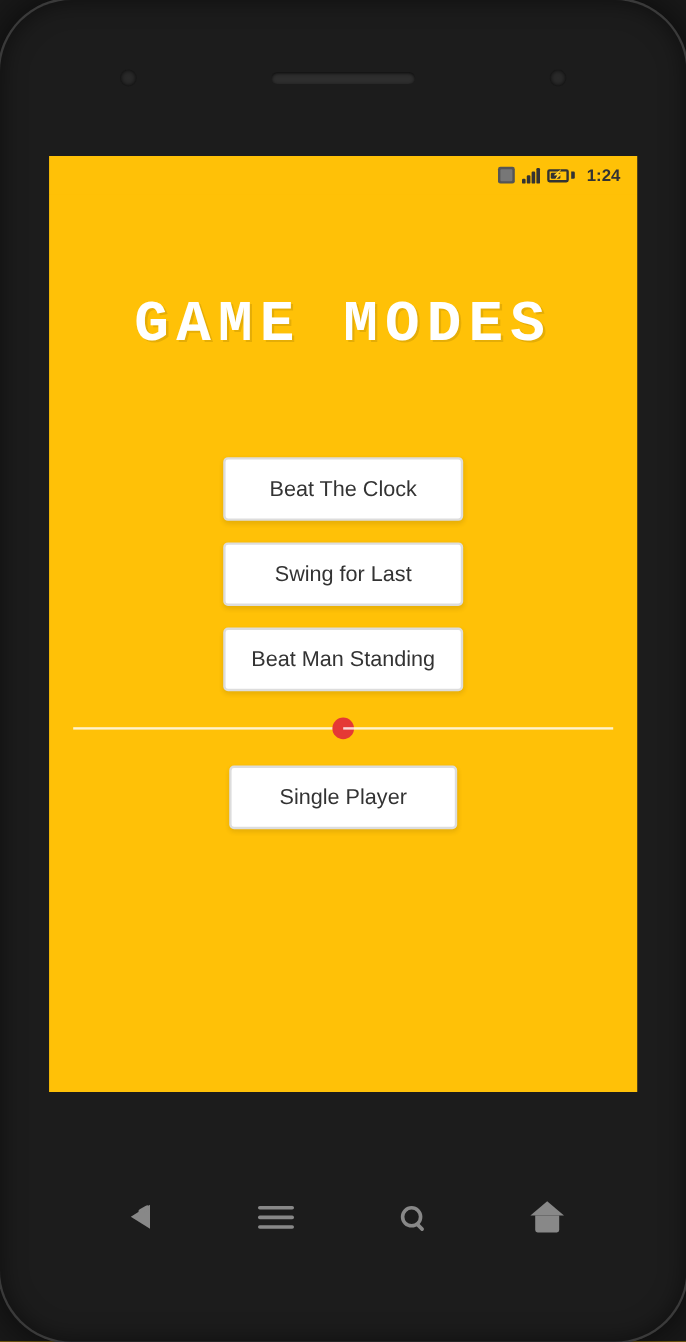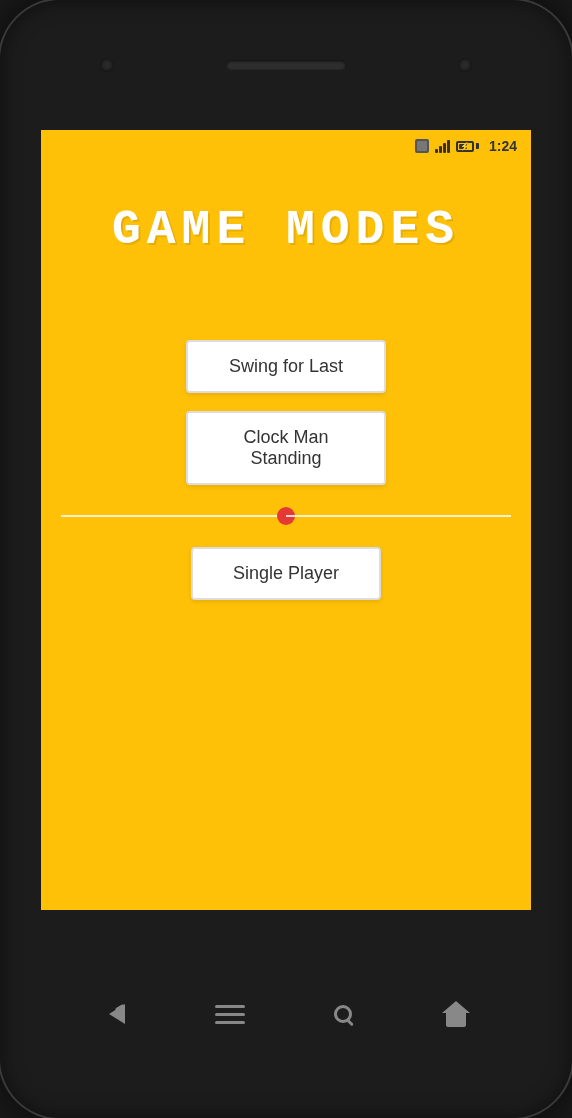--- a/index.html
+++ b/index.html
@@ -159,20 +159,21 @@
       font-size: 48px;
       font-weight: 900;
       color: white;
       text-align: center;
       letter-spacing: 6px;
       font-family: 'Courier New', monospace;
       text-transform: uppercase;
       margin-bottom: 80px;
       line-height: 1.2;
       text-shadow: 2px 2px 0px rgba(0,0,0,0.1);
+      margin-top: 41px;
     }
 
     .buttons-container {
       display: flex;
       flex-direction: column;
       align-items: center;
       gap: 18px;
       width: 100%;
     }
 
@@ -360,22 +361,23 @@
         </div>
         <div class="battery-tip"></div>
       </div>
       <span class="time-display">1:24</span>
     </div>
 
     <div class="app-content">
       <h1 class="game-title">GAME  MODES</h1>
 
       <div class="buttons-container">
+        <button class="game-button">Beat The Clock</button>
         <button class="game-button">Swing for Last</button>
-        <button class="game-button">Clock Man Standing</button>
+        <button class="game-button">Beat Man Standing</button>
       </div>
 
       <div class="divider-container">
         <div class="divider-line"></div>
         <div class="divider-dot"></div>
         <div class="divider-line"></div>
       </div>
 
       <button class="game-button" style="width:190px;">Single Player</button>
     </div>

